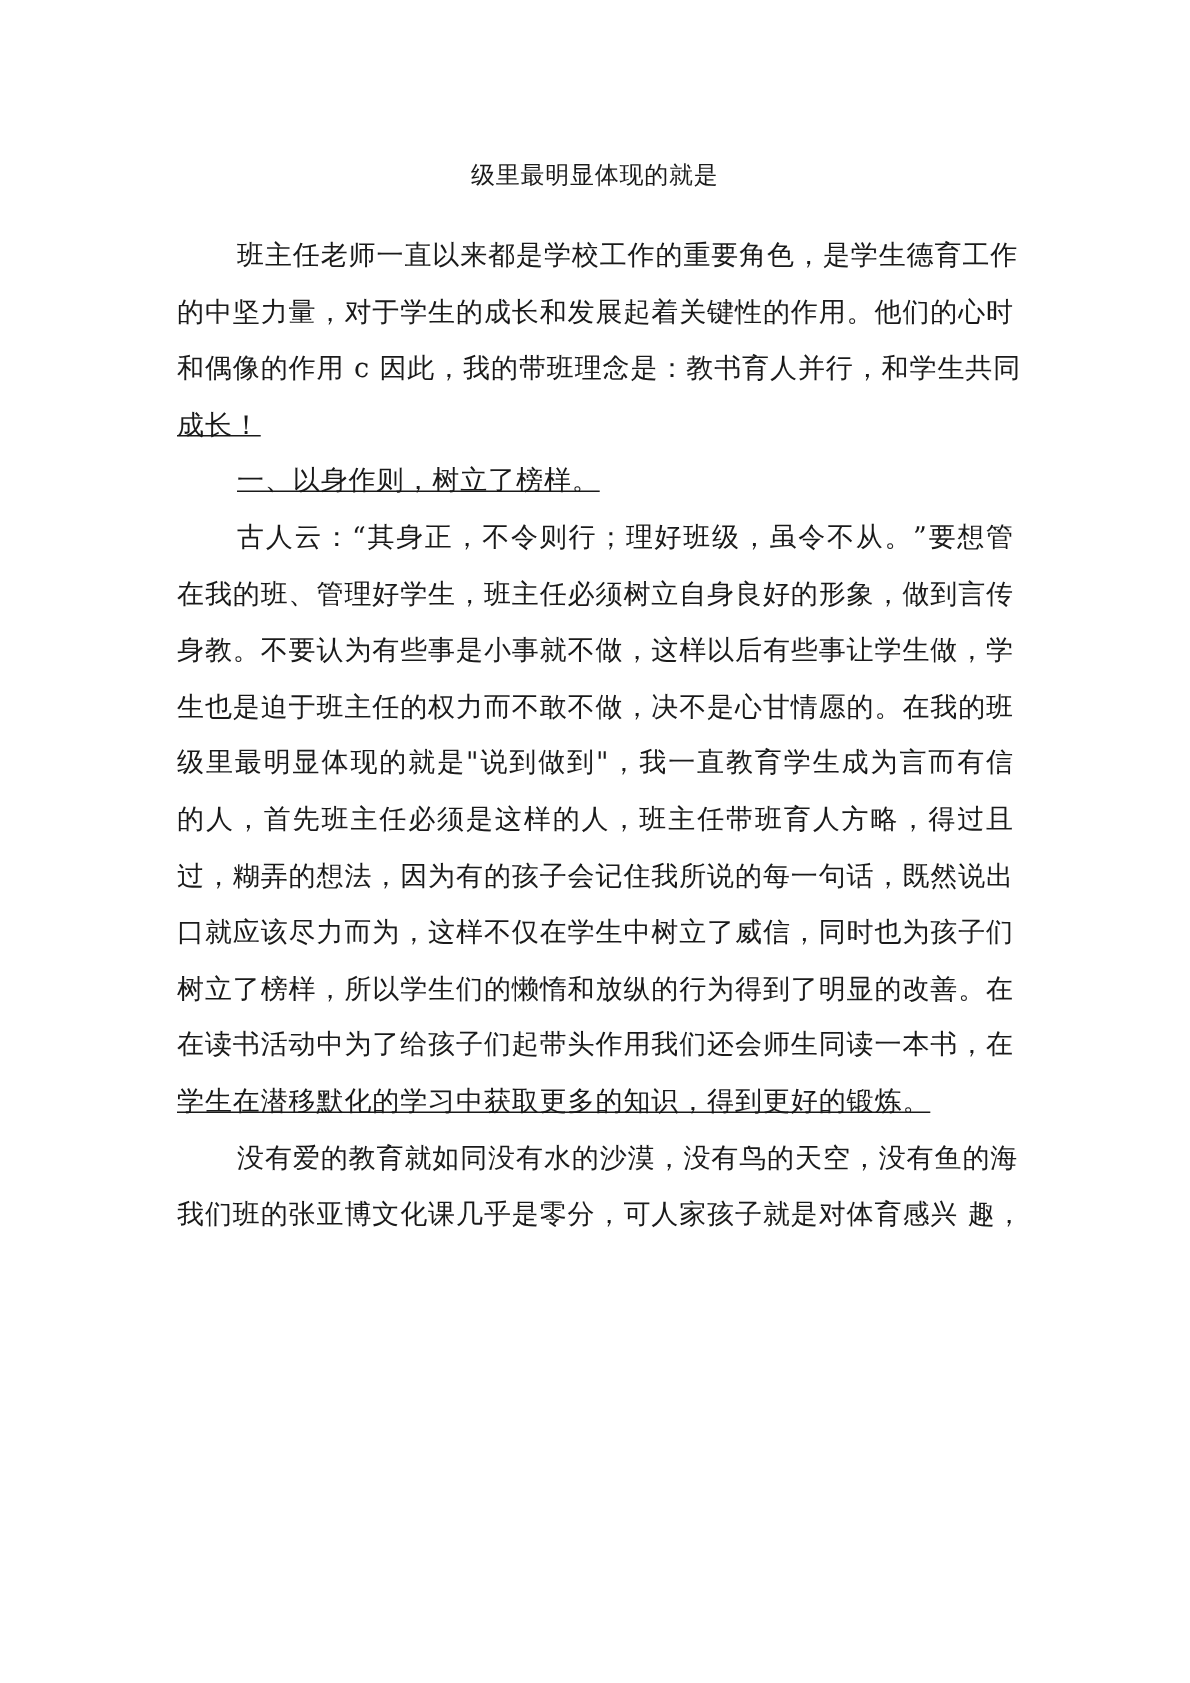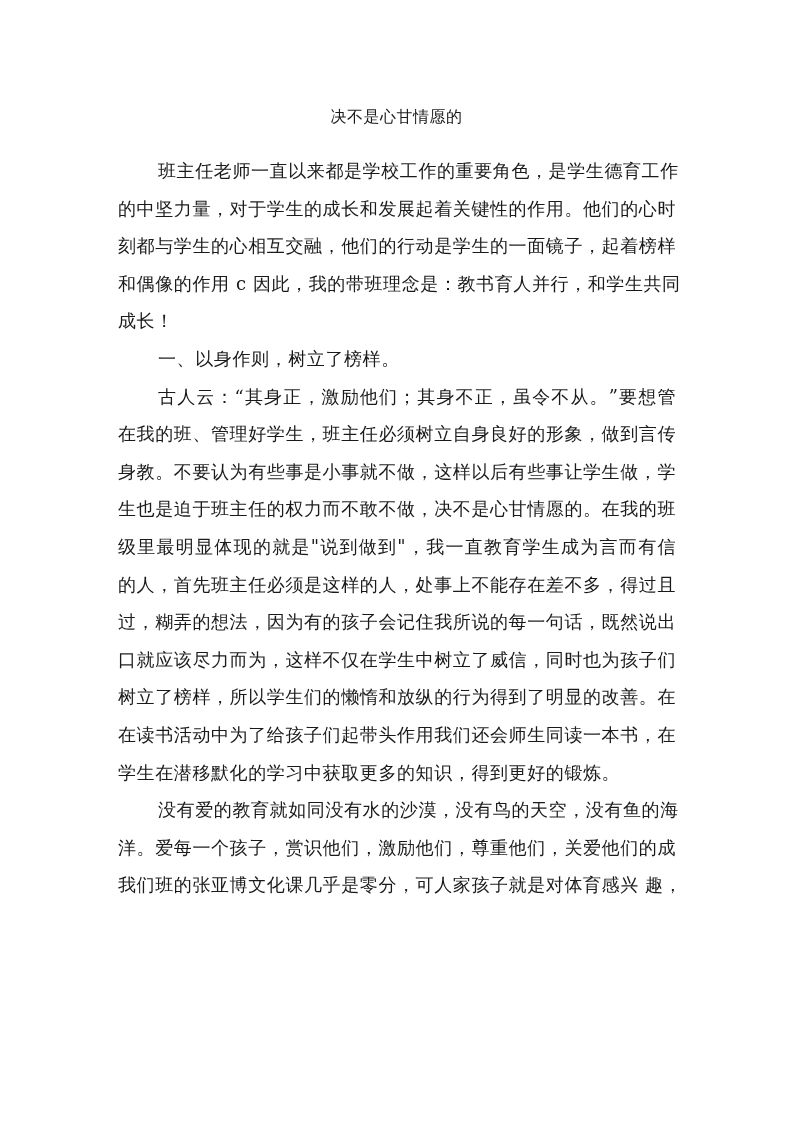--- a/index.html
+++ b/index.html
@@ -42,58 +42,57 @@
       letter-spacing: 0.6px;
     }
     .line {
       display: block;
       white-space: nowrap;
       text-align: justify;
       text-align-last: justify;
     }
     .line.last {
       text-align-last: left;
+      text-decoration: underline;
     }
     .line.indent {
       padding-left: 40px;
     }
   </style>
 </head>
 <body>
 
 <div class="page">
-  <div class="title">决不是心甘情愿的</div>
+  <div class="title">级里最明显体现的就是</div>
 
   <div class="body">
 
     <div class="para-block">
       <span class="line indent">班主任老师一直以来都是学校工作的重要角色，是学生德育工作</span>
       <span class="line">的中坚力量，对于学生的成长和发展起着关键性的作用。他们的心时</span>
-      <span class="line">刻都与学生的心相互交融，他们的行动是学生的一面镜子，起着榜样</span>
       <span class="line">和偶像的作用 c 因此，我的带班理念是：教书育人并行，和学生共同</span>
       <span class="line last">成长！</span>
     </div>
 
     <div class="para-block">
       <span class="line indent last">一、以身作则，树立了榜样。</span>
     </div>
 
     <div class="para-block">
-      <span class="line indent">古人云：“其身正，激励他们；其身不正，虽令不从。”要想管</span>
+      <span class="line indent">古人云：“其身正，不令则行；理好班级，虽令不从。”要想管</span>
       <span class="line">在我的班、管理好学生，班主任必须树立自身良好的形象，做到言传</span>
       <span class="line">身教。不要认为有些事是小事就不做，这样以后有些事让学生做，学</span>
       <span class="line">生也是迫于班主任的权力而不敢不做，决不是心甘情愿的。在我的班</span>
       <span class="line">级里最明显体现的就是"说到做到"，我一直教育学生成为言而有信</span>
-      <span class="line">的人，首先班主任必须是这样的人，处事上不能存在差不多，得过且</span>
+      <span class="line">的人，首先班主任必须是这样的人，班主任带班育人方略，得过且</span>
       <span class="line">过，糊弄的想法，因为有的孩子会记住我所说的每一句话，既然说出</span>
       <span class="line">口就应该尽力而为，这样不仅在学生中树立了威信，同时也为孩子们</span>
       <span class="line">树立了榜样，所以学生们的懒惰和放纵的行为得到了明显的改善。在</span>
       <span class="line">在读书活动中为了给孩子们起带头作用我们还会师生同读一本书，在</span>
       <span class="line last">学生在潜移默化的学习中获取更多的知识，得到更好的锻炼。</span>
     </div>
 
     <div class="para-block">
       <span class="line indent">没有爱的教育就如同没有水的沙漠，没有鸟的天空，没有鱼的海</span>
-      <span class="line">洋。爱每一个孩子，赏识他们，激励他们，尊重他们，关爱他们的成</span>
       <span class="line">我们班的张亚博文化课几乎是零分，可人家孩子就是对体育感兴 趣，</span>
     </div>
   </div>
 </div>
 
 </body></html>

